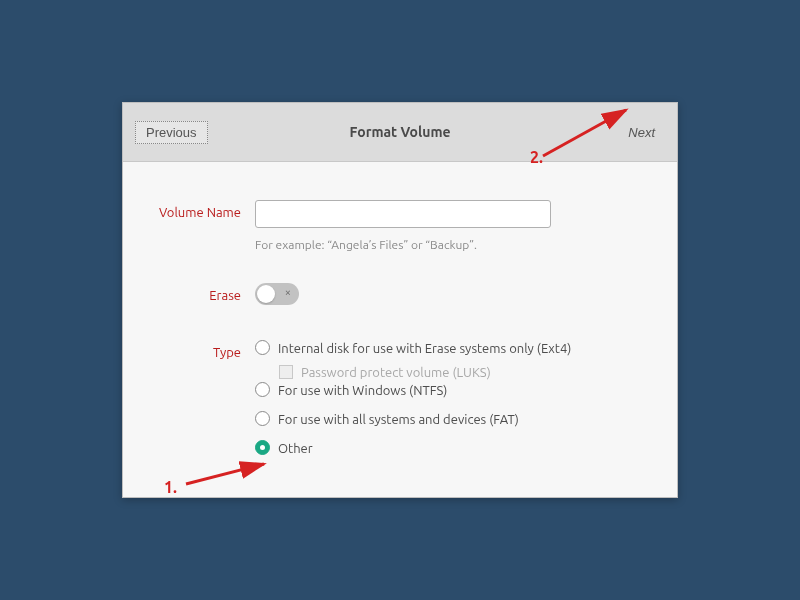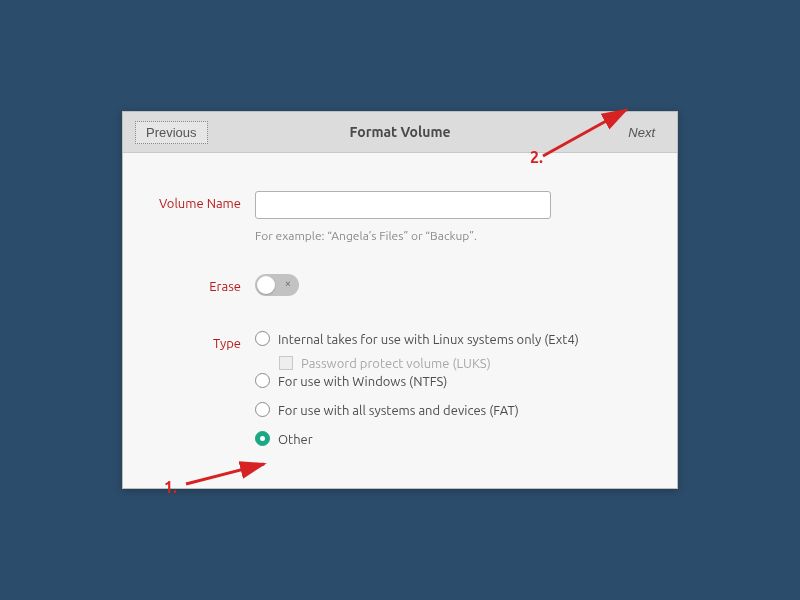--- a/index.html
+++ b/index.html
@@ -13,21 +13,21 @@
       justify-content: center;
       position: relative;
     }
     .dialog {
       width: 556px;
       background: #f7f7f7;
       border: 1px solid #bfbfbf;
       box-shadow: 0 2px 8px rgba(0,0,0,.25);
     }
     .header {
-      height: 41px;
+      height: 59px;
       background: #dcdcdc;
       border-bottom: 1px solid #c8c8c8;
       display: flex;
       align-items: center;
       justify-content: space-between;
       padding: 0 12px;
       position: relative;
     }
     .header-title {
       position: absolute;
@@ -198,21 +198,21 @@
           <span class="toggle-x">×</span>
         </div>
       </div>
     </div>
 
     <div class="row">
       <div class="label-col">Type</div>
       <div class="field-col">
         <div class="radio-item">
           <span class="radio"></span>
-          <span>Internal takes for use with Linux systems only (Ext4)</span>
+          <span>Internal disk for use with Erase systems only (Ext4)</span>
         </div>
         <div class="sub-item">
           <span class="checkbox"></span>
           <span>Password protect volume (LUKS)</span>
         </div>
         <div class="radio-item">
           <span class="radio"></span>
           <span>For use with Windows (NTFS)</span>
         </div>
         <div class="radio-item">

